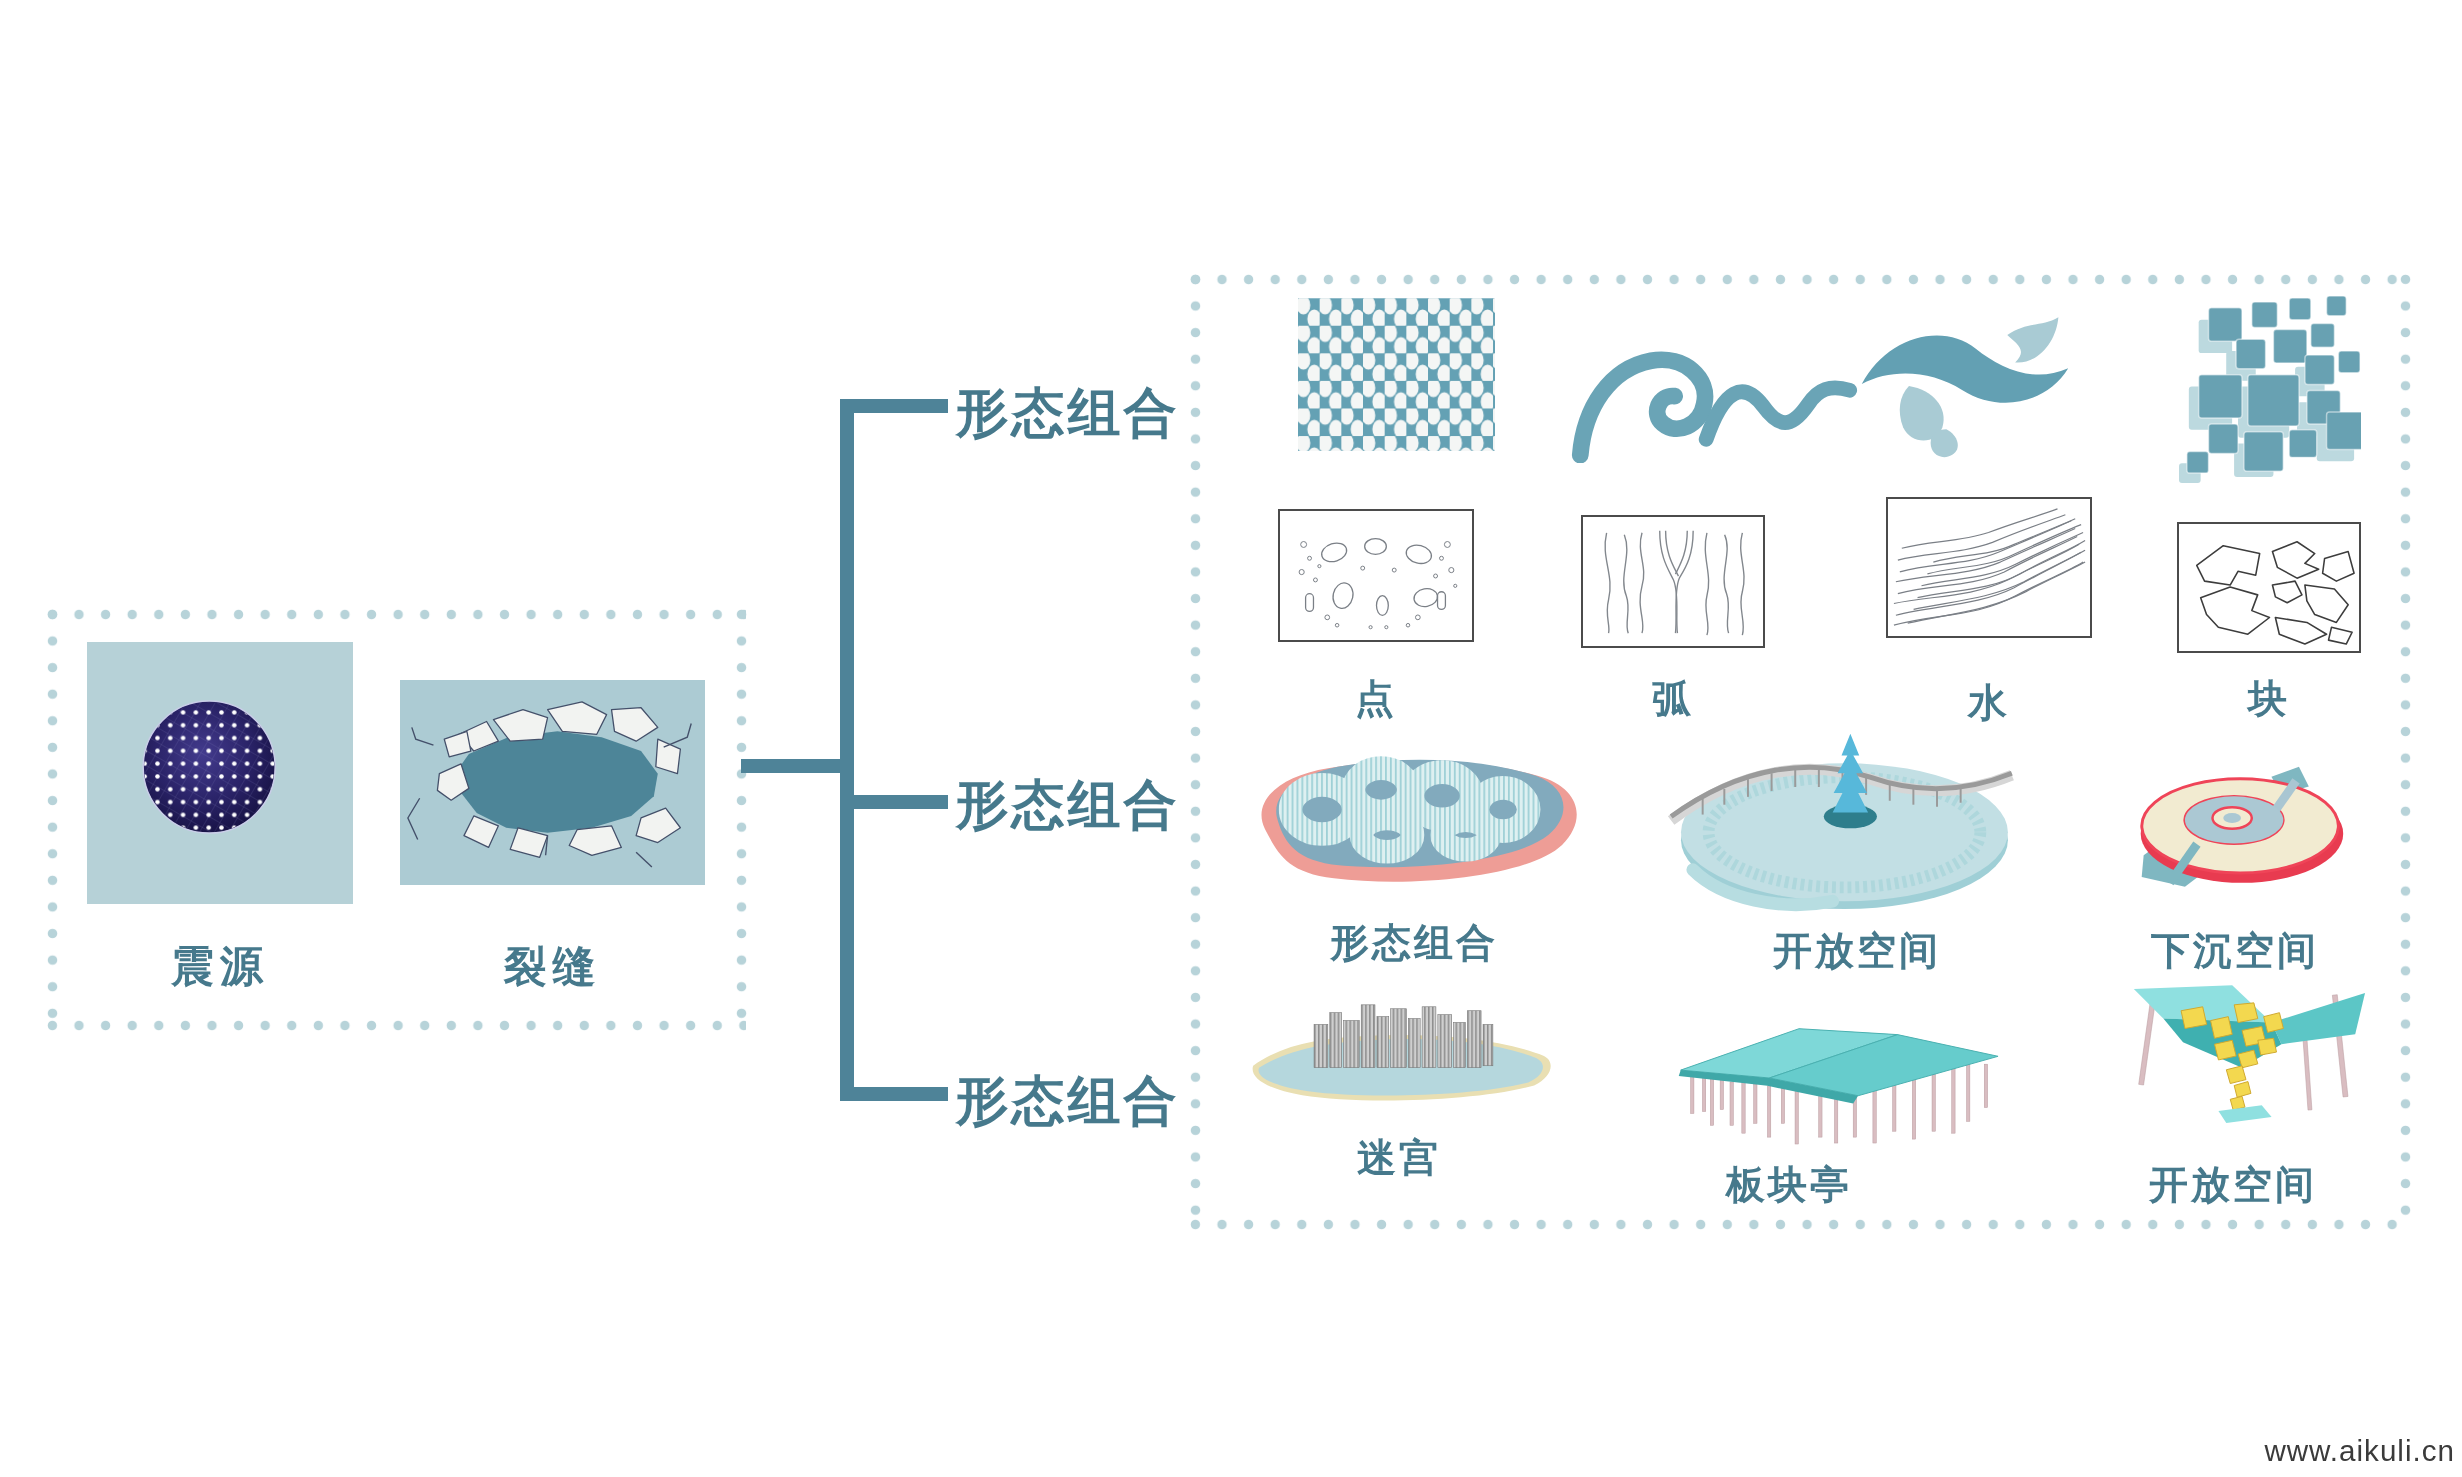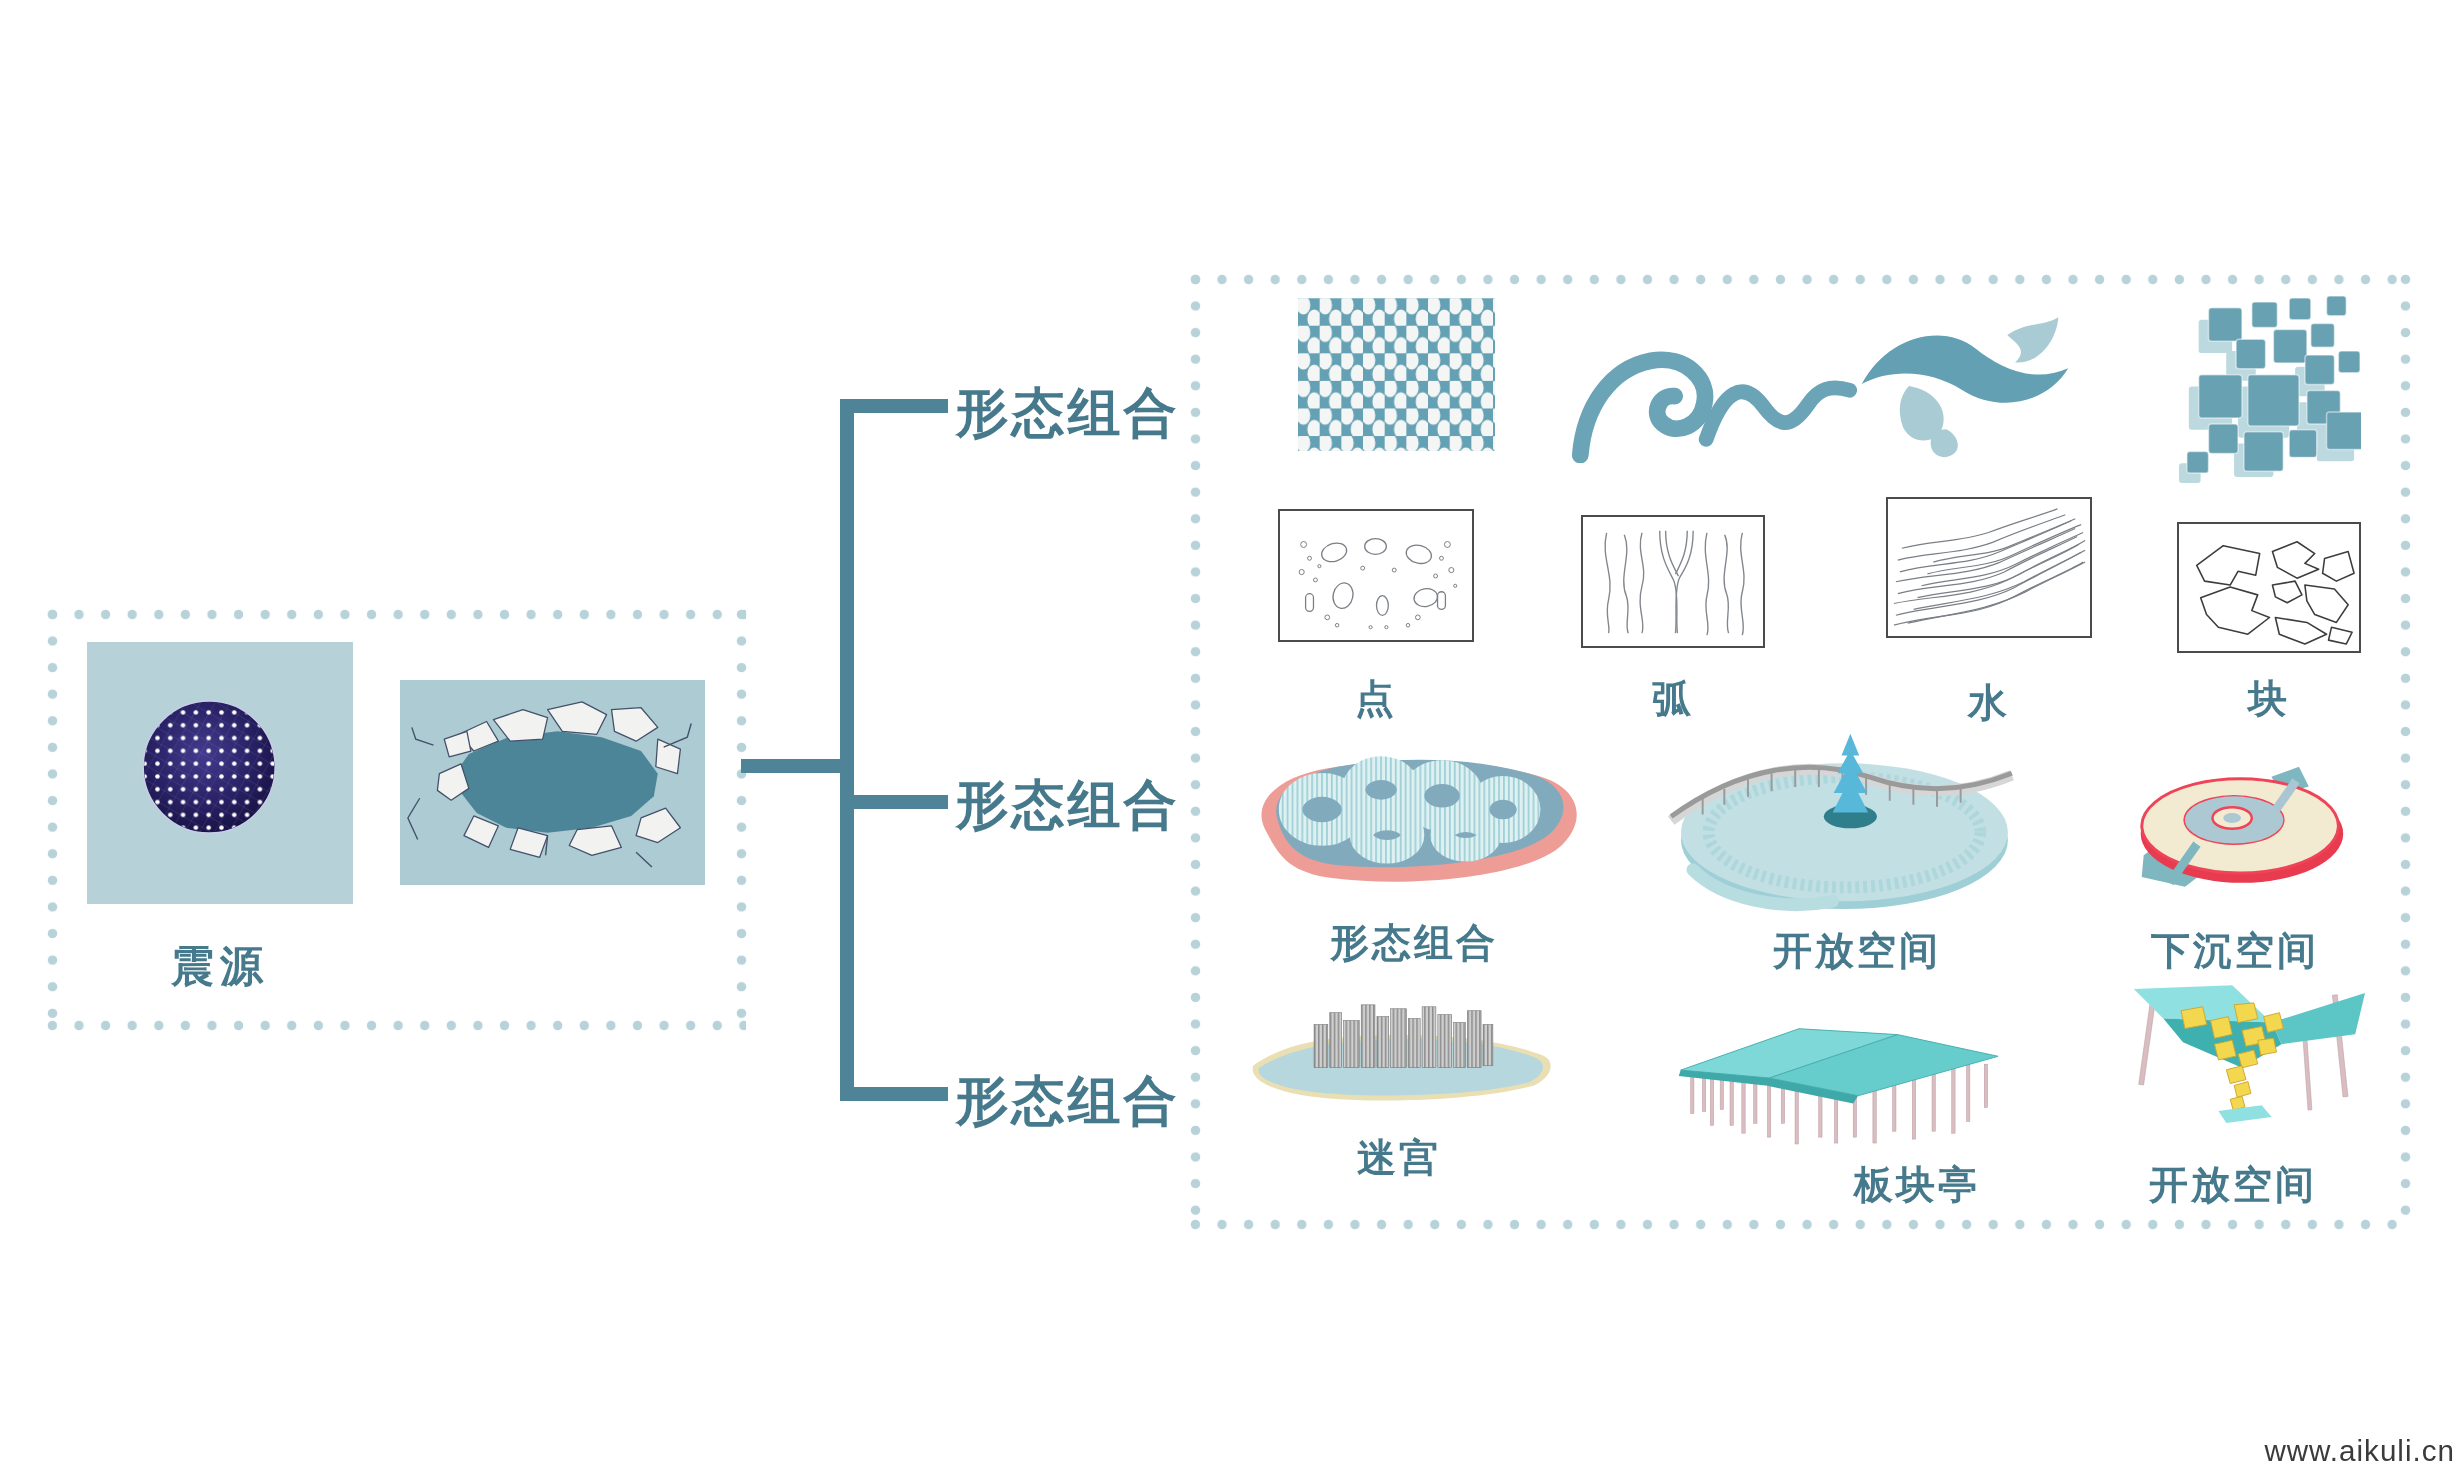--- a/index.html
+++ b/index.html
@@ -83,20 +83,21 @@
       </g>
       <g fill="none" stroke="#44506a" stroke-width="1.4">
         <polyline points="20,120 8,140 18,162"></polyline>
         <polyline points="268,68 292,58 296,44"></polyline>
         <polyline points="34,66 16,60 12,48"></polyline>
         <polyline points="240,175 256,190"></polyline>
         <polyline points="150,158 148,178"></polyline>
       </g>
     </svg>
   </div>
+  <div class="abs teal-label item-label" style="left:400px;top:938px;width:305px;">裂缝</div>
 
   <div class="tree-line" style="left:741px;top:759px;width:99px;height:13.8px;"></div>
   <div class="tree-line" style="left:840px;top:399px;width:13.8px;height:701px;"></div>
   <div class="tree-line" style="left:840px;top:399px;width:108px;height:13.8px;"></div>
   <div class="tree-line" style="left:840px;top:795px;width:108px;height:13.8px;"></div>
   <div class="tree-line" style="left:840px;top:1087px;width:108px;height:13.8px;"></div>
 
   <div class="abs teal-label branch-label" style="left:954px;top:378px;width:227px;">形态组合</div>
   <div class="abs teal-label branch-label" style="left:954px;top:770px;width:227px;">形态组合</div>
   <div class="abs teal-label branch-label" style="left:954px;top:1066px;width:227px;">形态组合</div>
@@ -412,19 +413,19 @@
         <polygon points="136,58 152,56 155,70 139,73"></polygon>
         <polygon points="104,88 120,84 124,98 108,102"></polygon>
         <polygon points="112,104 126,100 129,112 115,116"></polygon>
         <polygon points="108,118 120,115 123,126 111,129"></polygon>
       </g>
       <polygon points="96,130 140,124 150,136 104,142" fill="#8fe0e0"></polygon>
     </svg>
   </div>
 
   <div class="abs teal-label small-label" style="left:1281px;top:1131px;width:236px;">迷宫</div>
-  <div class="abs teal-label small-label" style="left:1799px;top:1158px;width:236px;text-align:center;">板块亭</div>
+  <div class="abs teal-label small-label" style="left:1671px;top:1158px;width:236px;text-align:center;">板块亭</div>
   <div class="abs teal-label small-label" style="left:2115px;top:1158px;width:236px;">开放空间</div>
 
   <div class="abs watermark" style="left:2246px;top:1434px;width:209px;">www.aikuli.cn</div>
 
 </div>
 
 
 </body></html>

